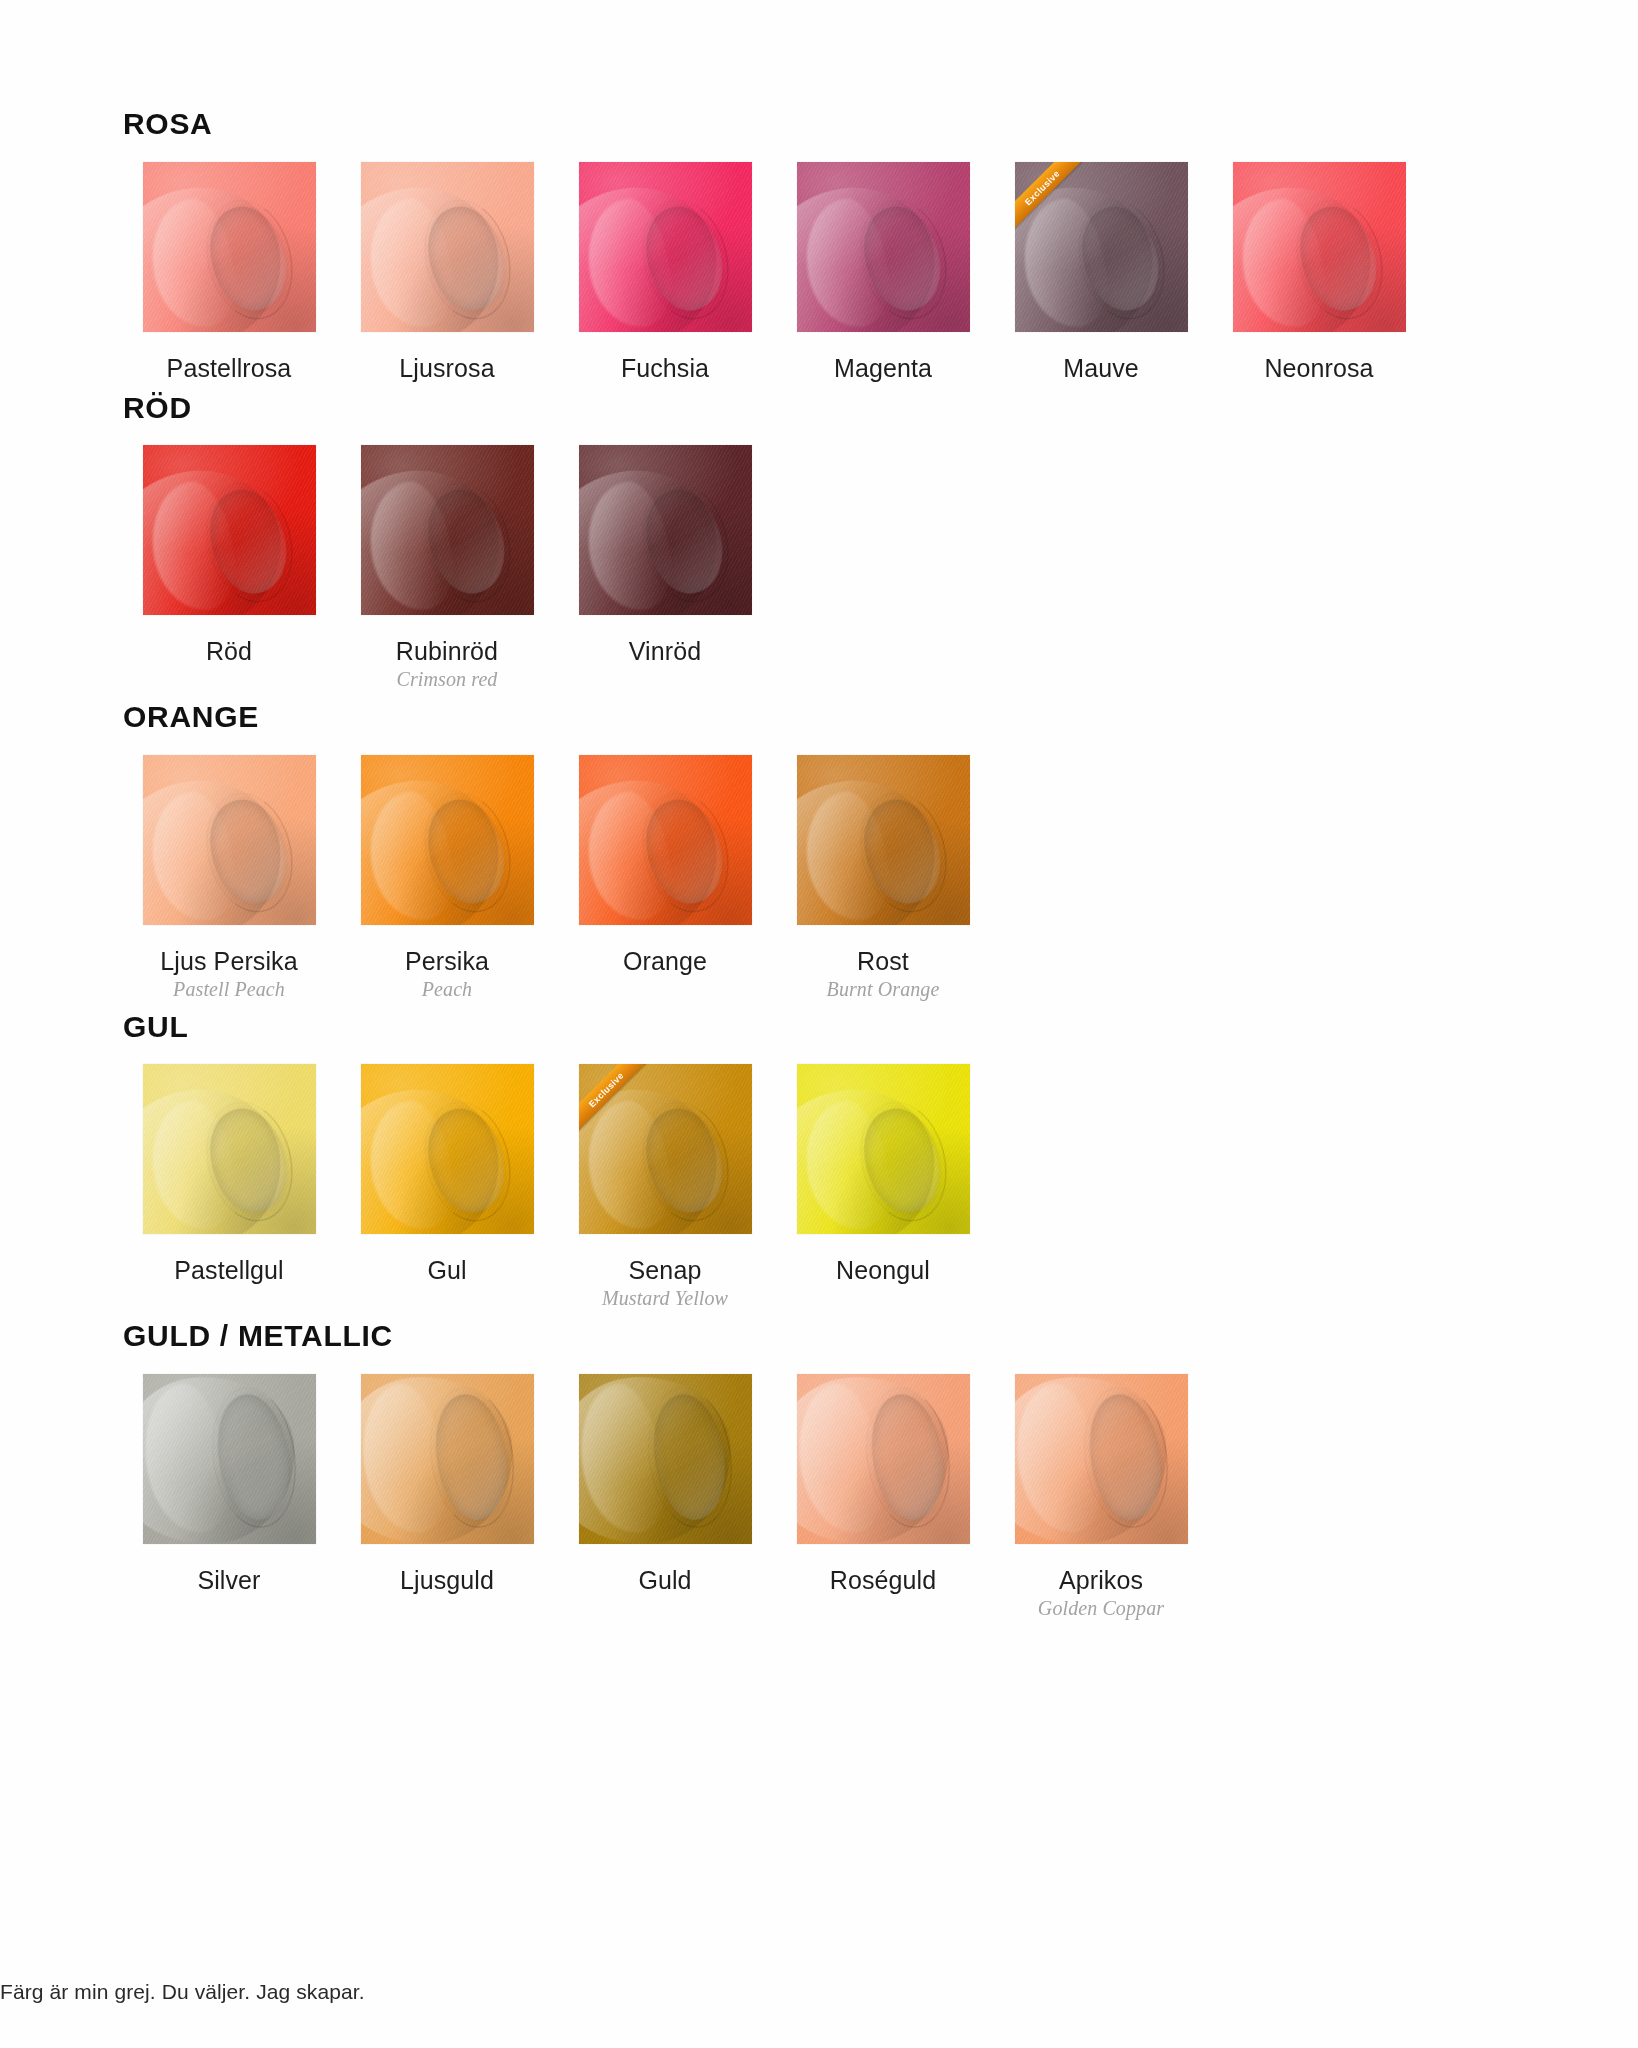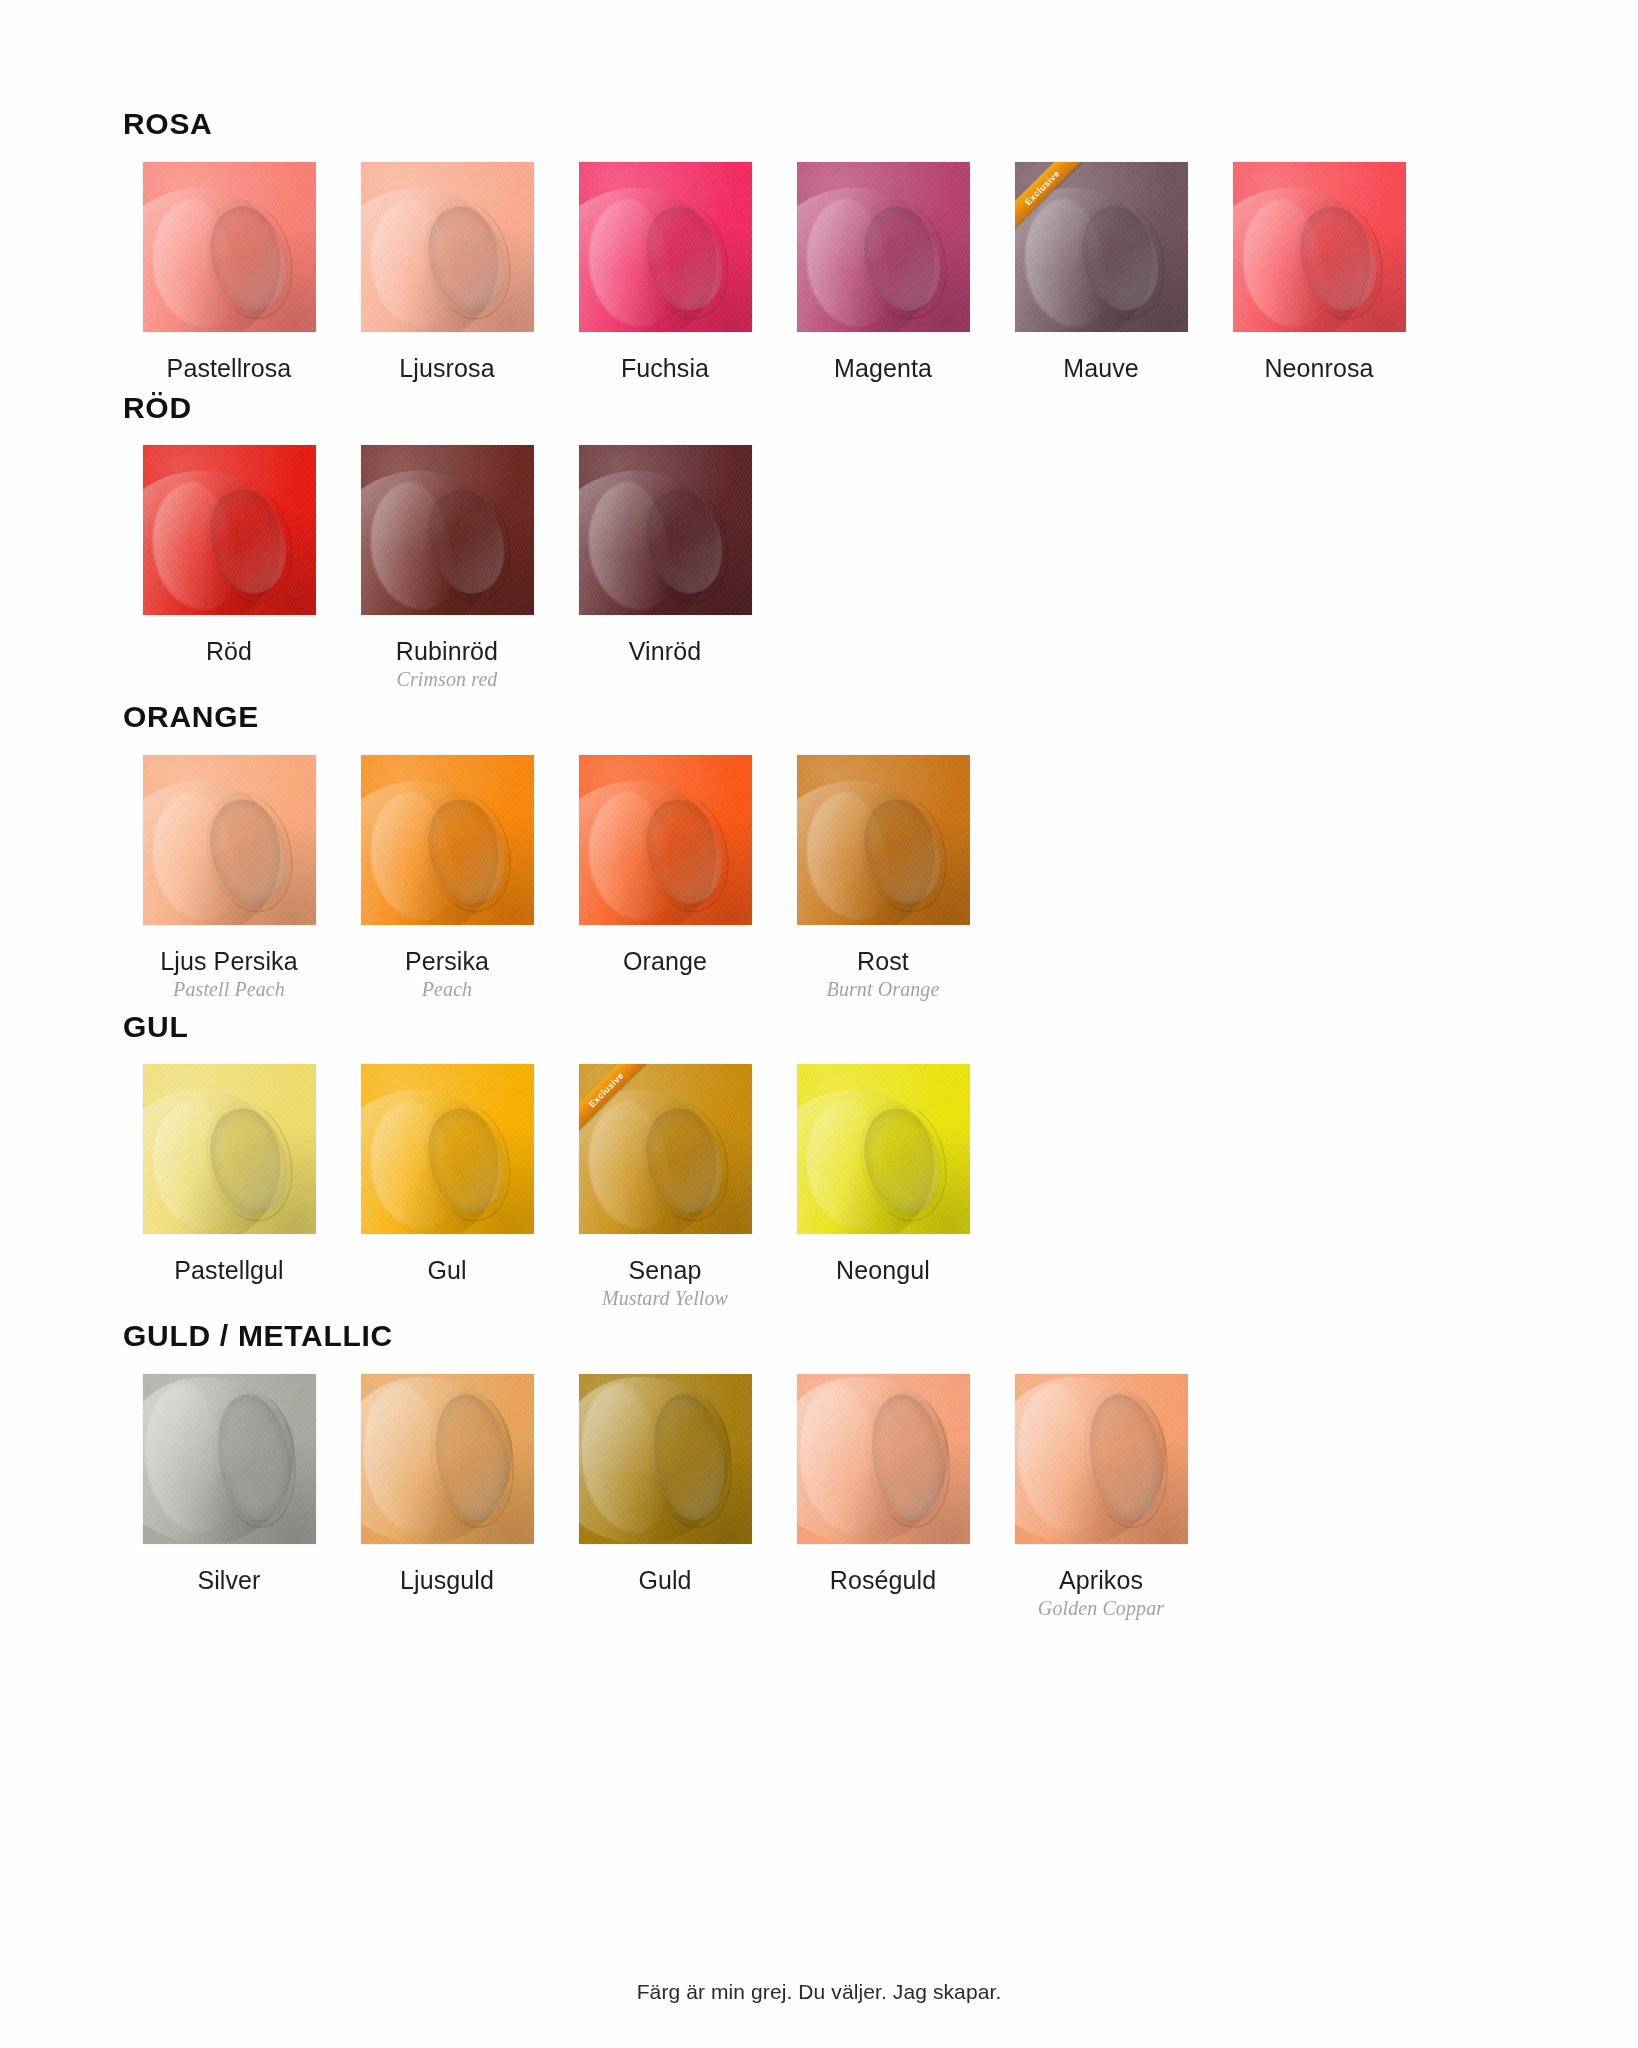--- a/index.html
+++ b/index.html
@@ -249,21 +249,21 @@
     white-space: nowrap;
     font-family: Liberation Serif, serif;
   }
 
   
   .footer {
     position: absolute;
     left: 0;
     right: 0;
     top: 1980px;
-    text-align: center;
+    text-align: left;
     font-size: 21px;
     color: #2a2a2a;
     letter-spacing: 0.1px;
   }
 </style>
 </head>
 <body>
 
 <div class="page">
   <div class="content">

